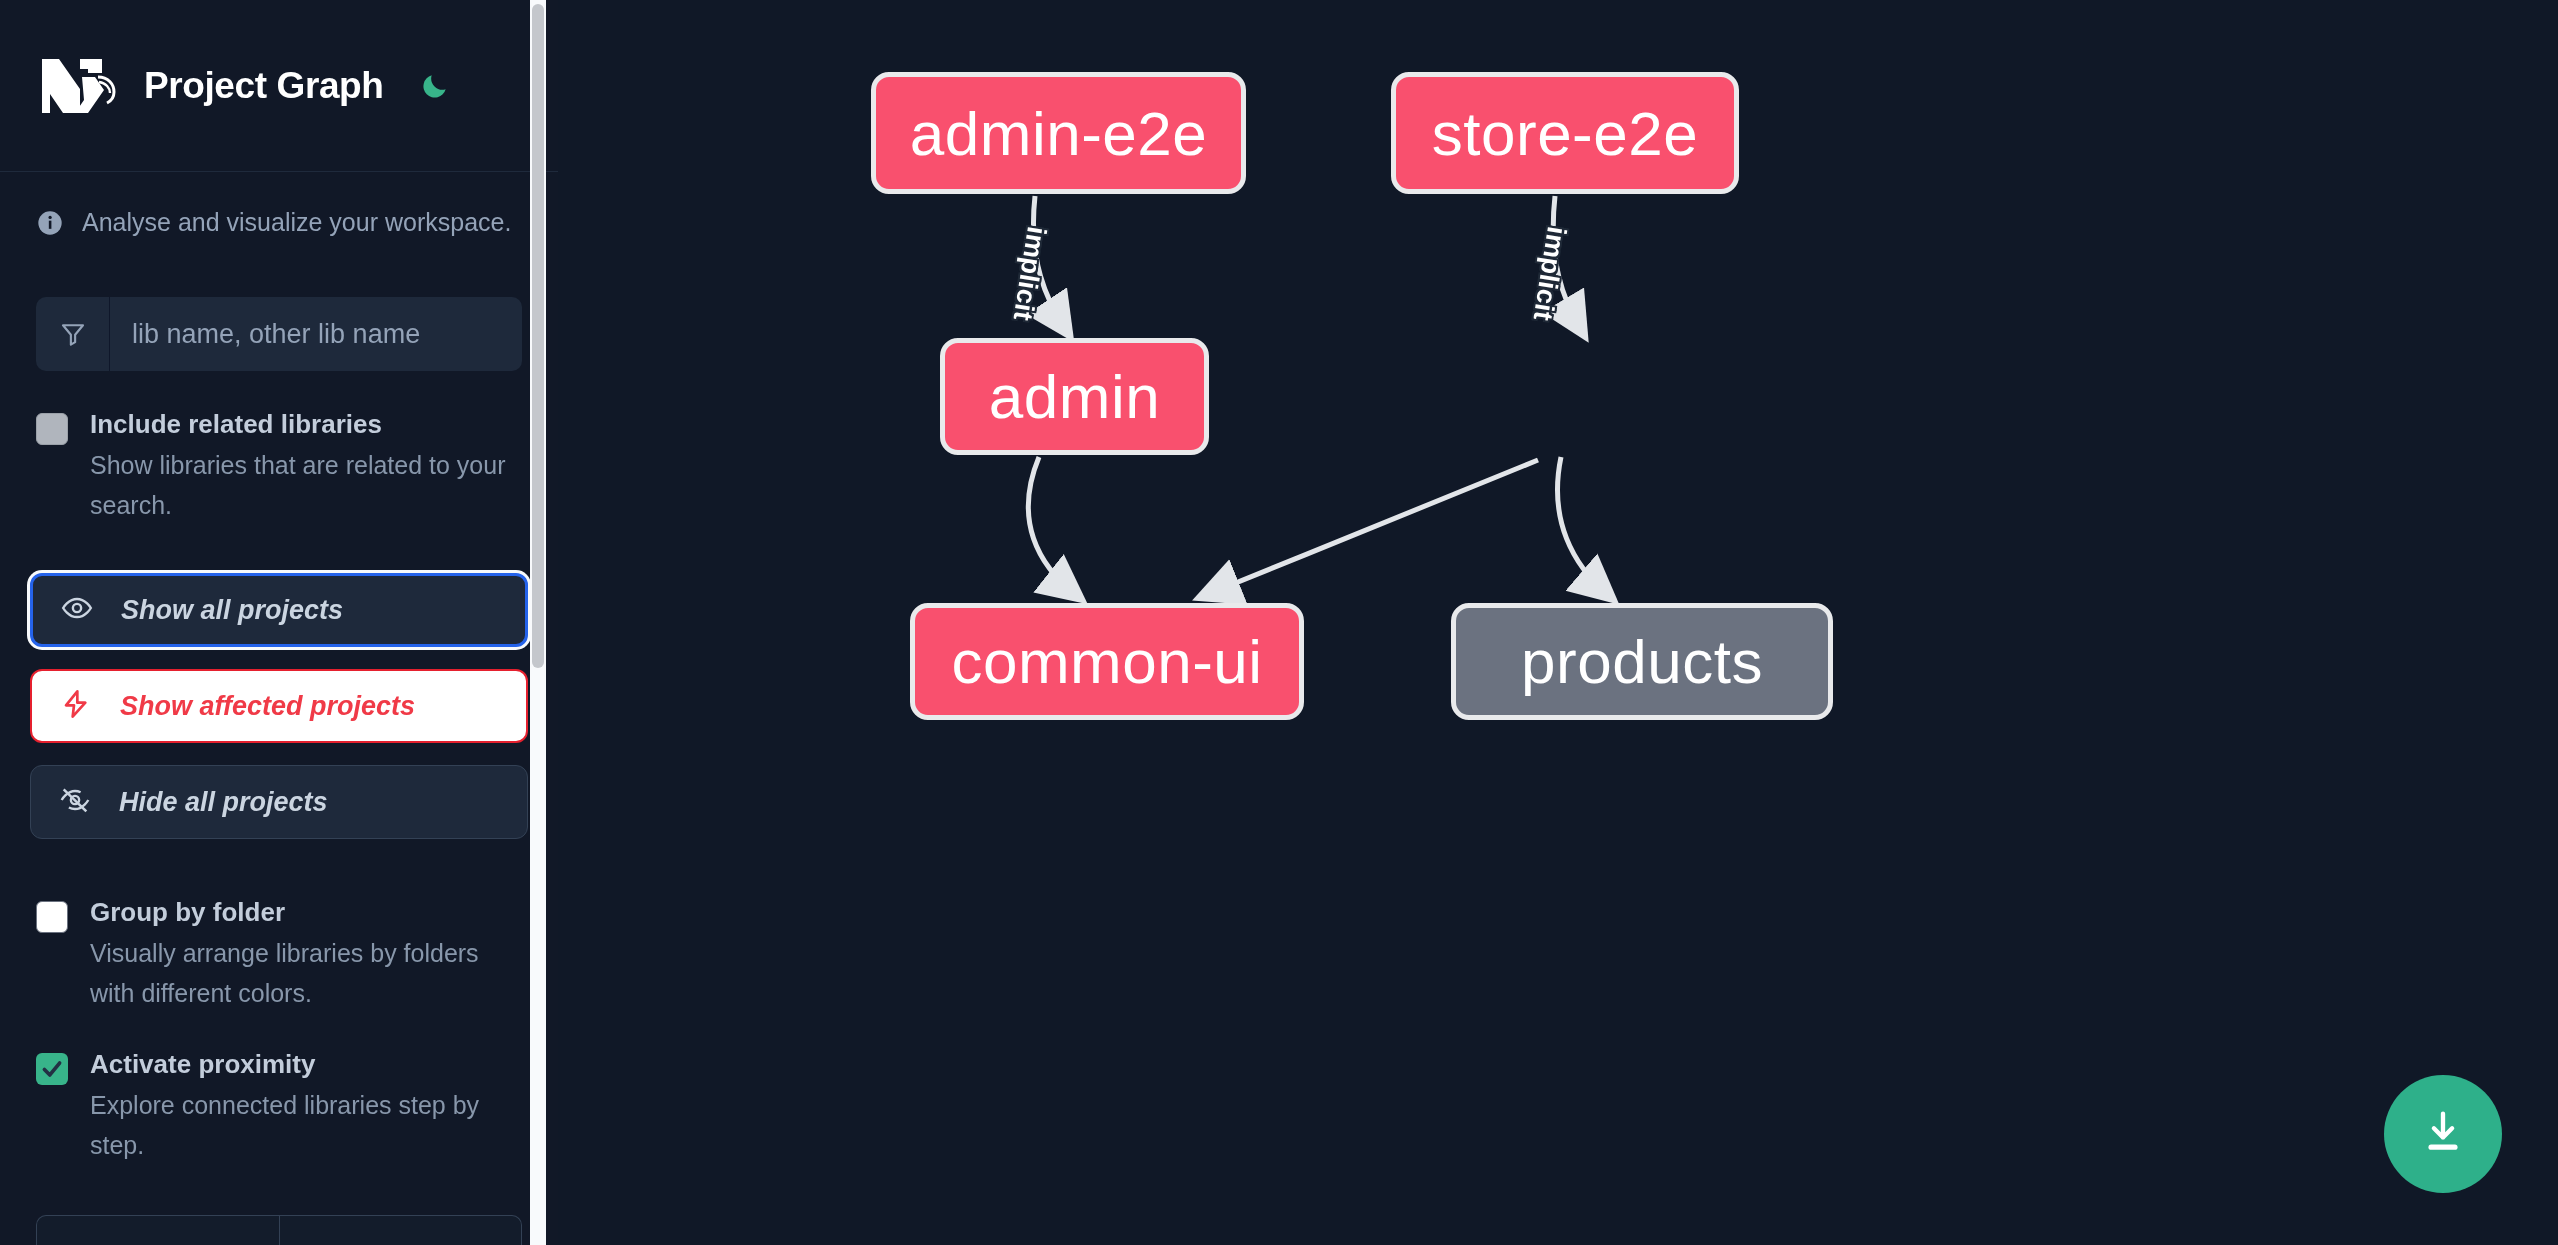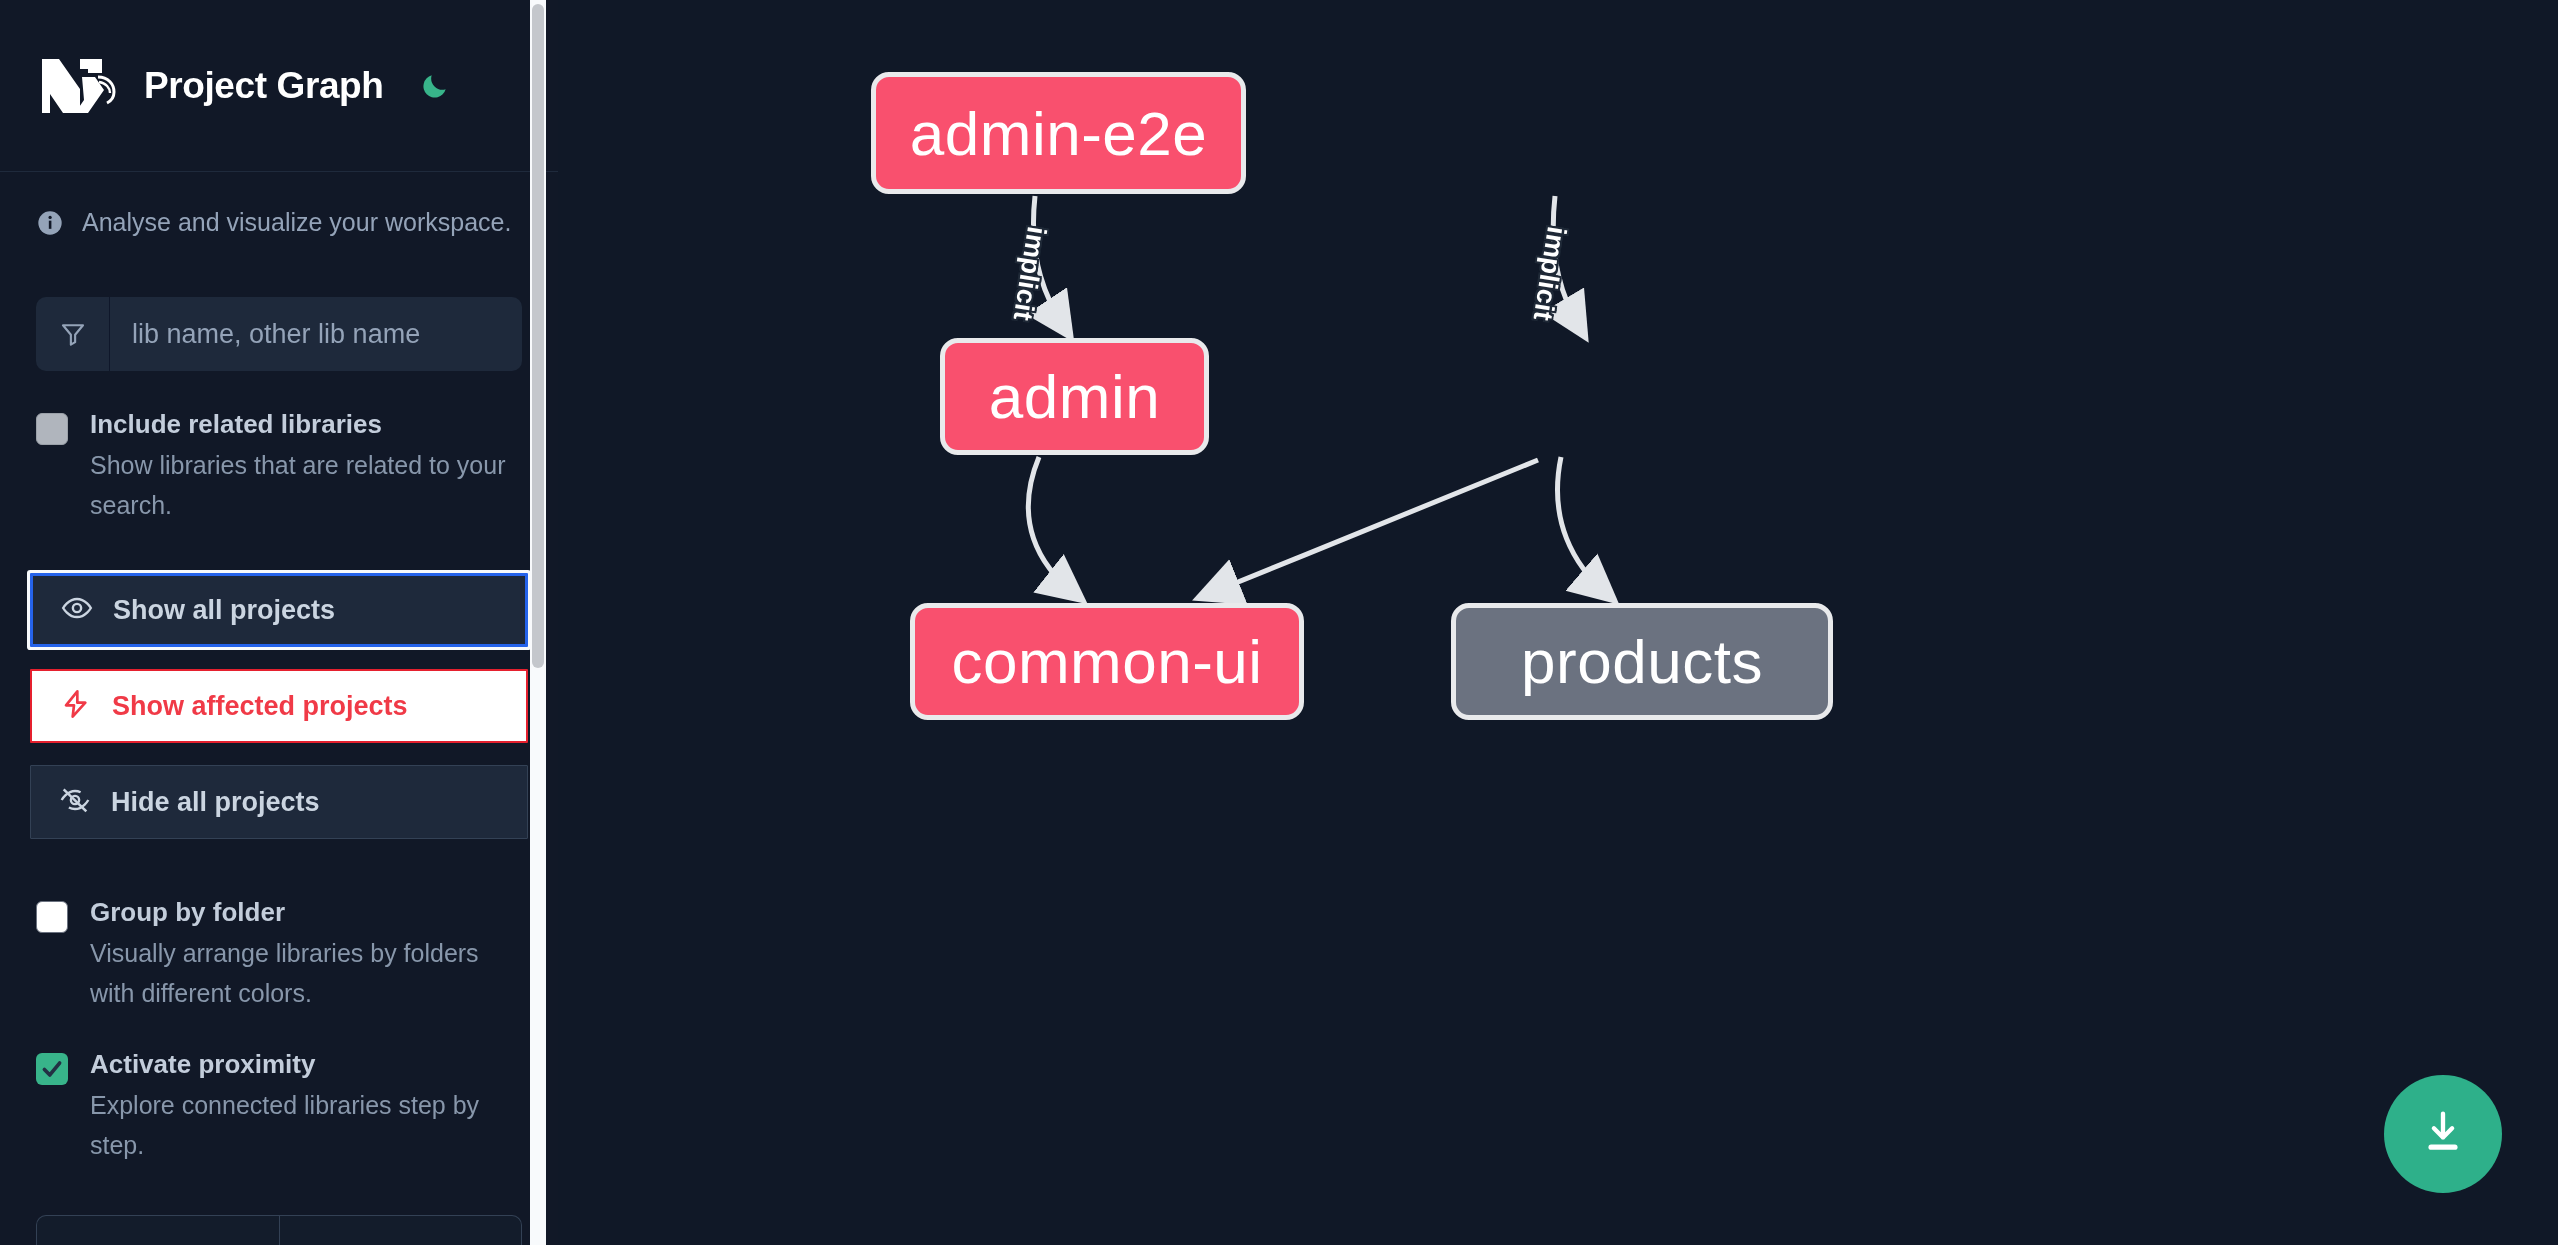--- a/index.html
+++ b/index.html
@@ -74,26 +74,27 @@
   }
   .cb.unchecked-gray { background: #b0b5bd; border: 1px solid #9aa0a8; }
   .cb.unchecked-white { background: #ffffff; border: 1px solid #6b7280; }
   .cb.checked-green { background: #38b48a; }
   .cb-body { flex: 1; }
   .cb-label { color: #c3cddb; font-size: 26px; font-weight: 700; line-height: 34px; }
   .cb-desc { color: #8897ab; font-size: 25px; line-height: 40px; margin-top: 4px; }
 
   .btns { margin: 48px 30px 0 30px; display: flex; flex-direction: column; gap: 22px; }
   .btn {
-    height: 74px; border-radius: 1px;
+    height: 74px; border-radius: 12px;
     display: flex; align-items: center;
-    padding-left: 28px; gap: 20px;
+    padding-left: 28px; gap: 28px;
     background: #1e293b;
     border: 1px solid #334155;
     cursor: pointer;
+    font-style: italic;
   }
   .btn-label { font-size: 27px; font-weight: 700; }
   .btn.show-all {
     border: 3px solid #2563eb;
     box-shadow: 0 0 0 3px #f8fafc;
   }
   .btn.show-all .btn-label { color: #cbd5e1; }
   .btn.affected { border: 2px solid #e5202e; background: #ffffff; }
   .btn.affected .btn-label { color: #f03a47; }
   .btn.hide-all .btn-label { color: #cbd5e1; }
@@ -283,20 +284,23 @@
         <path d="M997,196 C990,260 1005,300 1023,330"></path>
         <path d="M481,457 C455,520 480,565 518,595"></path>
         <path d="M1003,457 C990,520 1015,565 1050,595"></path>
         <path d="M980,460 C880,500 760,550 648,595"></path>
       </g>
     </svg>
 
     <div class="node pink" style="left:313px; top:72px; width:375px; height:122px;">
       <span class="node-label">admin-e2e</span>
     </div>
+    <div class="node pink" style="left:833px; top:72px; width:348px; height:122px;">
+      <span class="node-label">store-e2e</span>
+    </div>
     <div class="node pink" style="left:382px; top:338px; width:269px; height:117px;">
       <span class="node-label">admin</span>
     </div>
     <div class="node pink" style="left:352px; top:603px; width:394px; height:117px;">
       <span class="node-label">common-ui</span>
     </div>
     <div class="node gray" style="left:893px; top:603px; width:382px; height:117px;">
       <span class="node-label">products</span>
     </div>
 

